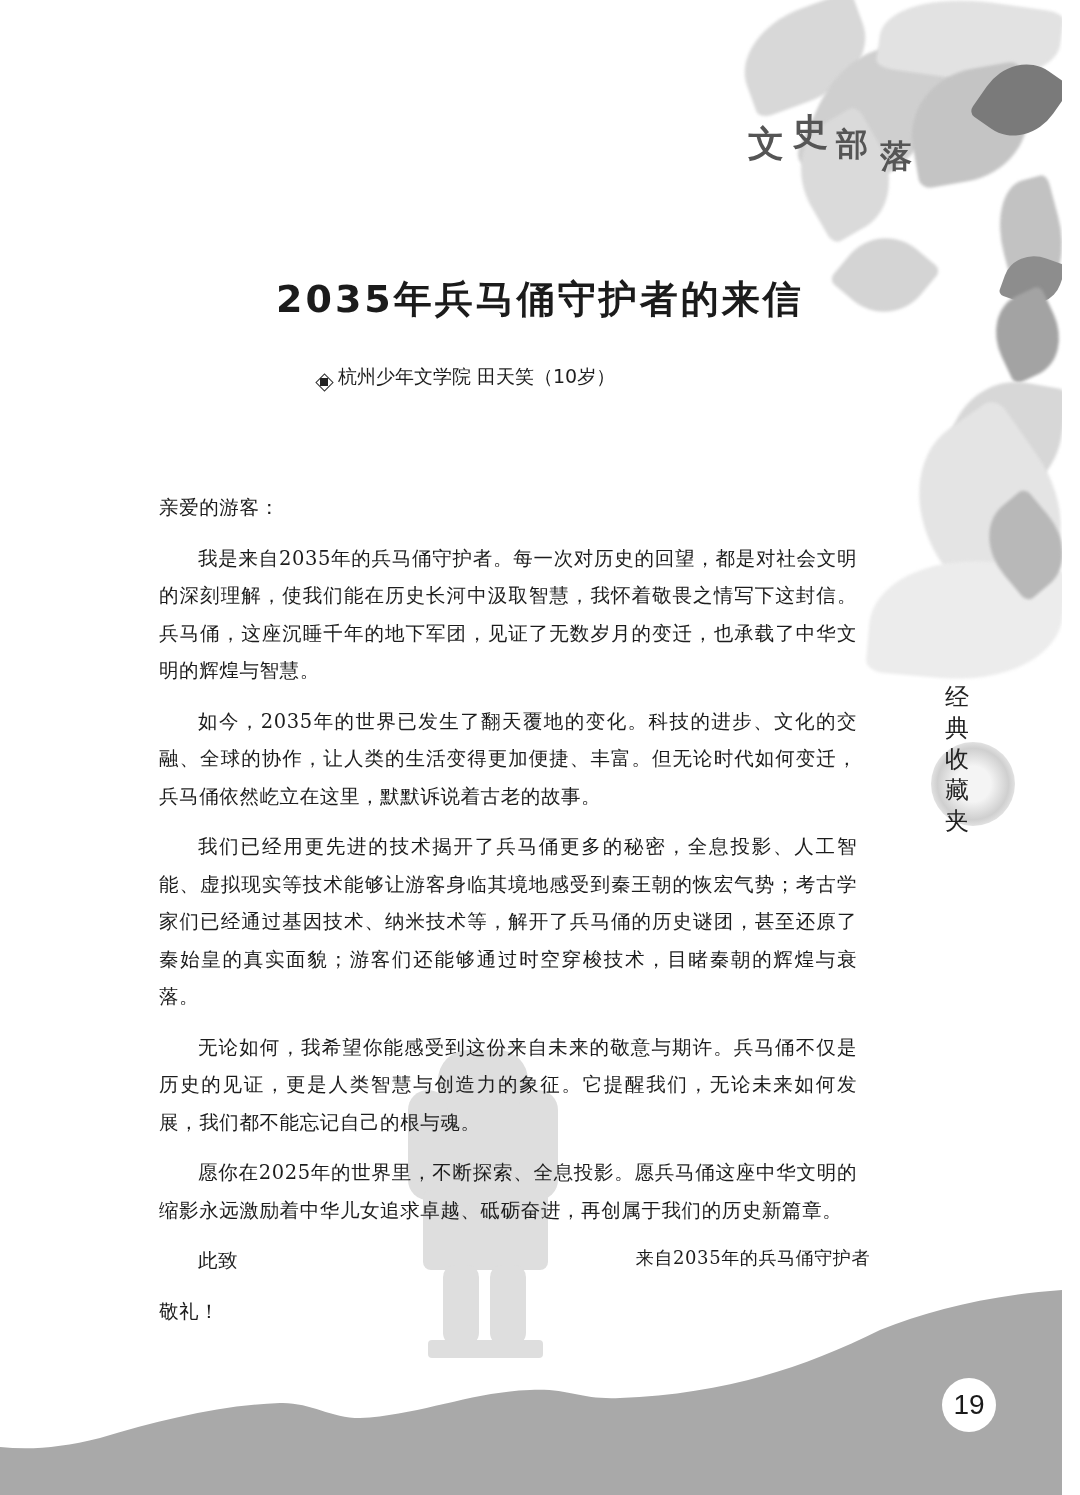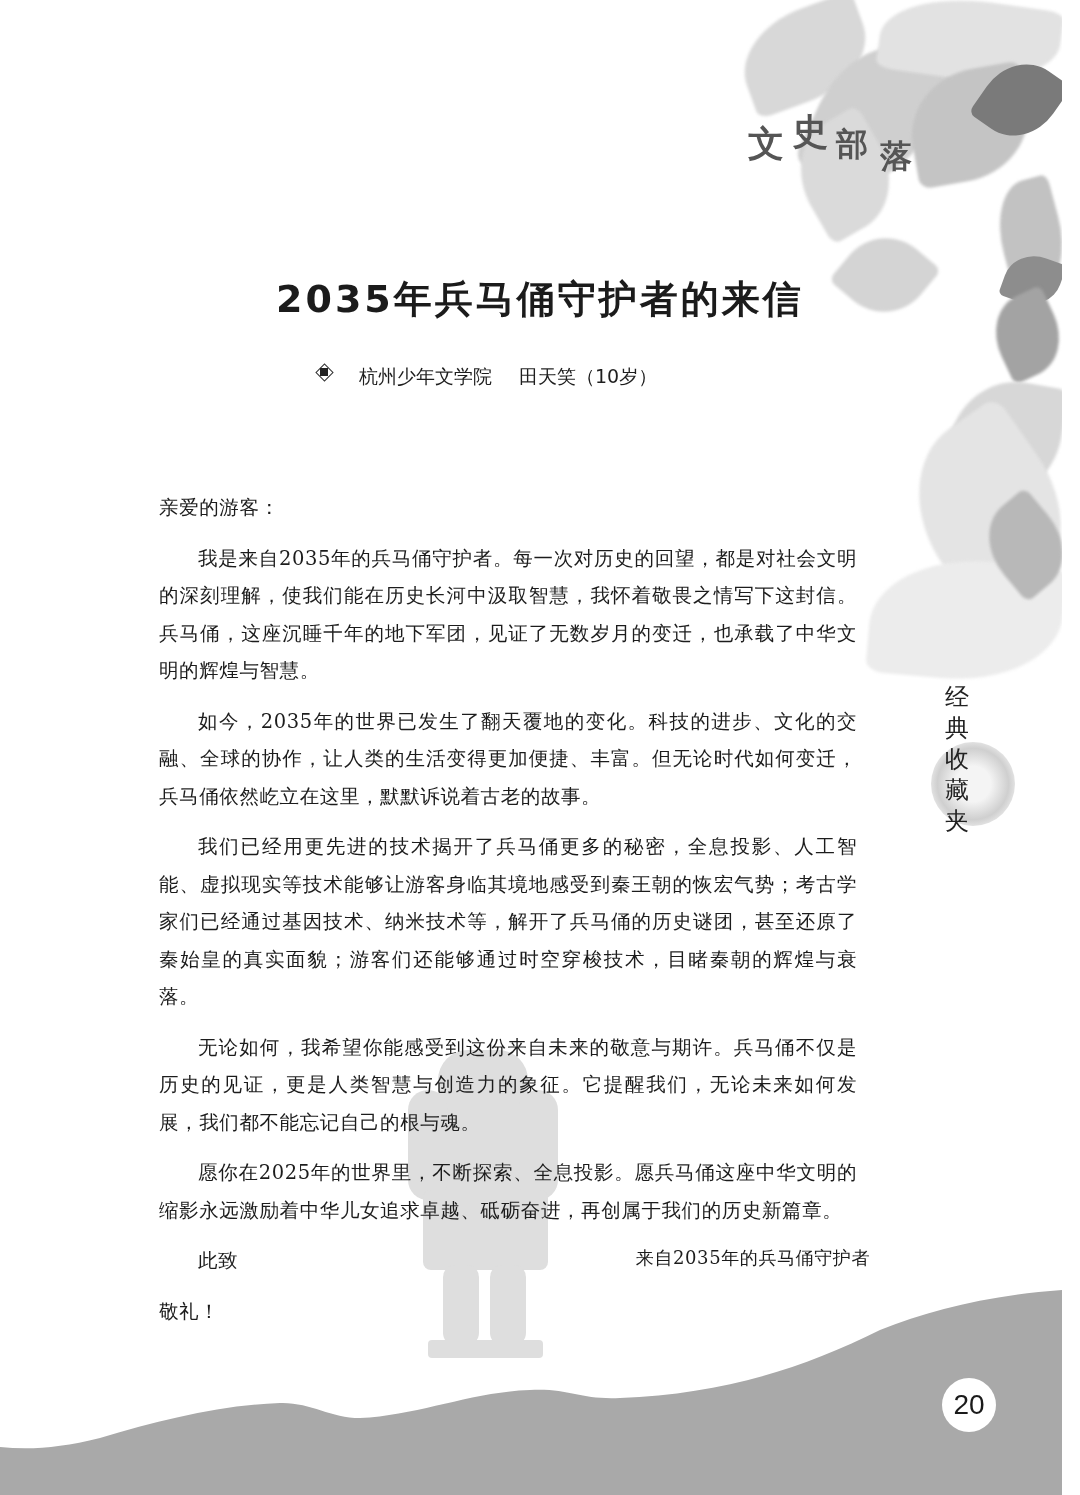--- a/index.html
+++ b/index.html
@@ -16,21 +16,21 @@
     .section-header { position: absolute; left: 748px; top: 108px; width: 180px; height: 80px; }
     .sh-char { position: absolute; font-family: "DejaVu Sans", sans-serif; font-weight: bold;
                font-size: 36px; color: #555; line-height: 1; }
 
     
     .title { position: absolute; left: 232px; top: 274px; width: 560px; text-align: left;
              font-family: "DejaVu Sans", sans-serif; font-size: 38px; font-weight: bold;
              letter-spacing: 3px; color: #1b1b1b; margin-left: 44px; }
 
     .byline { position: absolute; left: 316px; top: 364px; font-family: "DejaVu Sans", sans-serif;
-              font-size: 19px; color: #1e1e1e; display: flex; align-items: flex-start; gap: 27px; }
+              font-size: 19px; color: #1e1e1e; display: flex; align-items: flex-end; gap: 6px; }
     .diamond { width: 16px; height: 16px; position: relative; display: inline-block; }
     .diamond::before { content: ""; position: absolute; left: 2px; top: 2px; width: 11px; height: 11px;
                        border: 1px solid #333; transform: rotate(45deg); background: #fff; }
     .diamond::after { content: ""; position: absolute; left: 4px; top: 4px; width: 8px; height: 8px; background: #222; }
 
     
     .side-tag { position: absolute; left: 927px; top: 682px; width: 64px; }
     .side-circle { position: absolute; left: 4px; top: 60px; width: 84px; height: 84px; border-radius: 50%;
                    background: radial-gradient(circle, #f4f4f4 30%, #cfcfcf 60%, #e9e9e9 75%, rgba(255,255,255,0) 78%); }
     .side-char { position: relative; display: block; font-family: "DejaVu Sans", sans-serif;
@@ -119,14 +119,14 @@
     <p class="indent">此致</p>
     <p>敬礼！</p>
   </div>
 
   <div class="signature">来自2035年的兵马俑守护者</div>
 
   <svg class="wave" viewBox="0 0 1062 205" preserveAspectRatio="none">
     <path d="M0,157 C30,160 60,158 100,148 C160,130 220,115 280,113 C310,112 330,128 360,128 C420,125 470,102 530,100 C570,98 580,110 620,108 C720,104 800,80 880,40 C930,20 990,5 1062,0 L1062,205 L0,205 Z" fill="#a9a9a9"></path>
   </svg>
 
-  <div class="page-number">20</div>
+  <div class="page-number">19</div>
 </div>
 
 </body></html>

